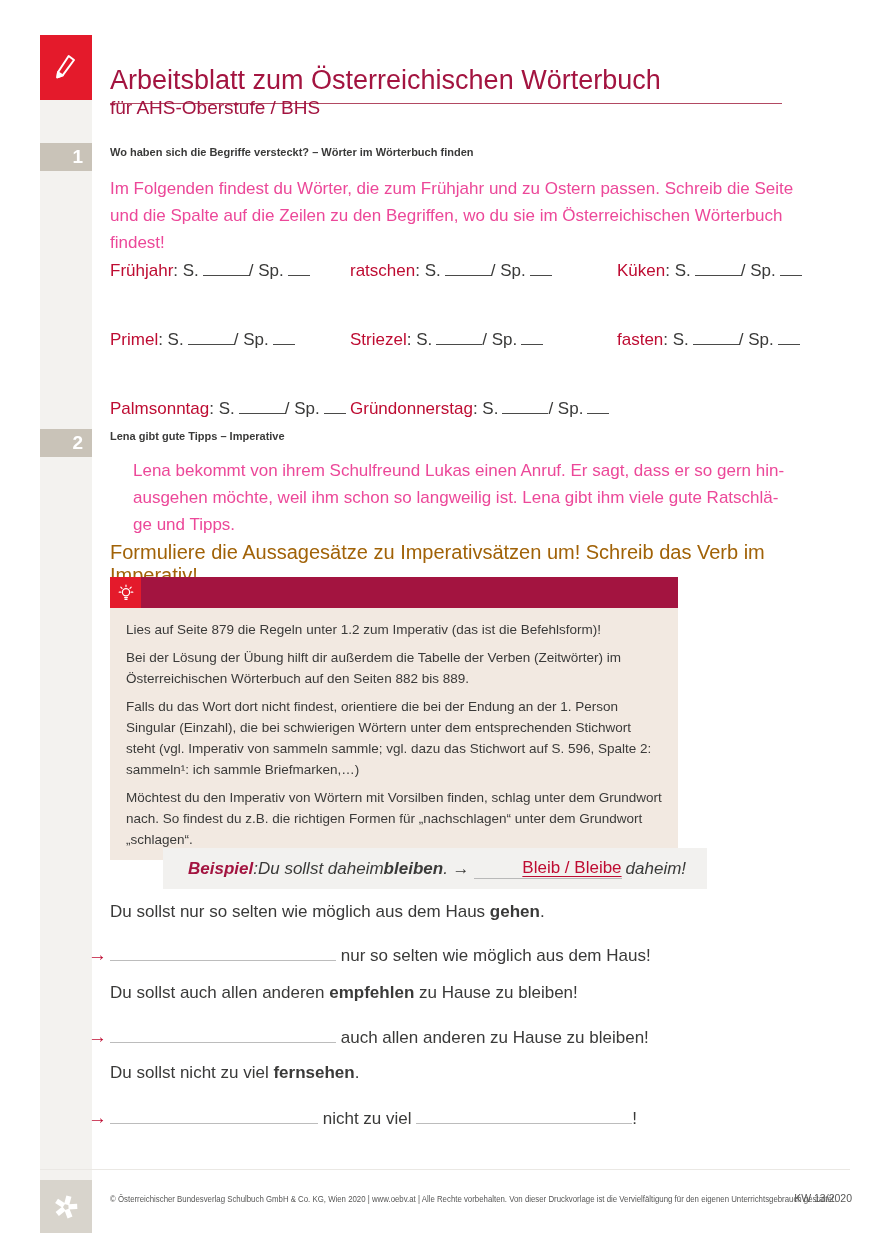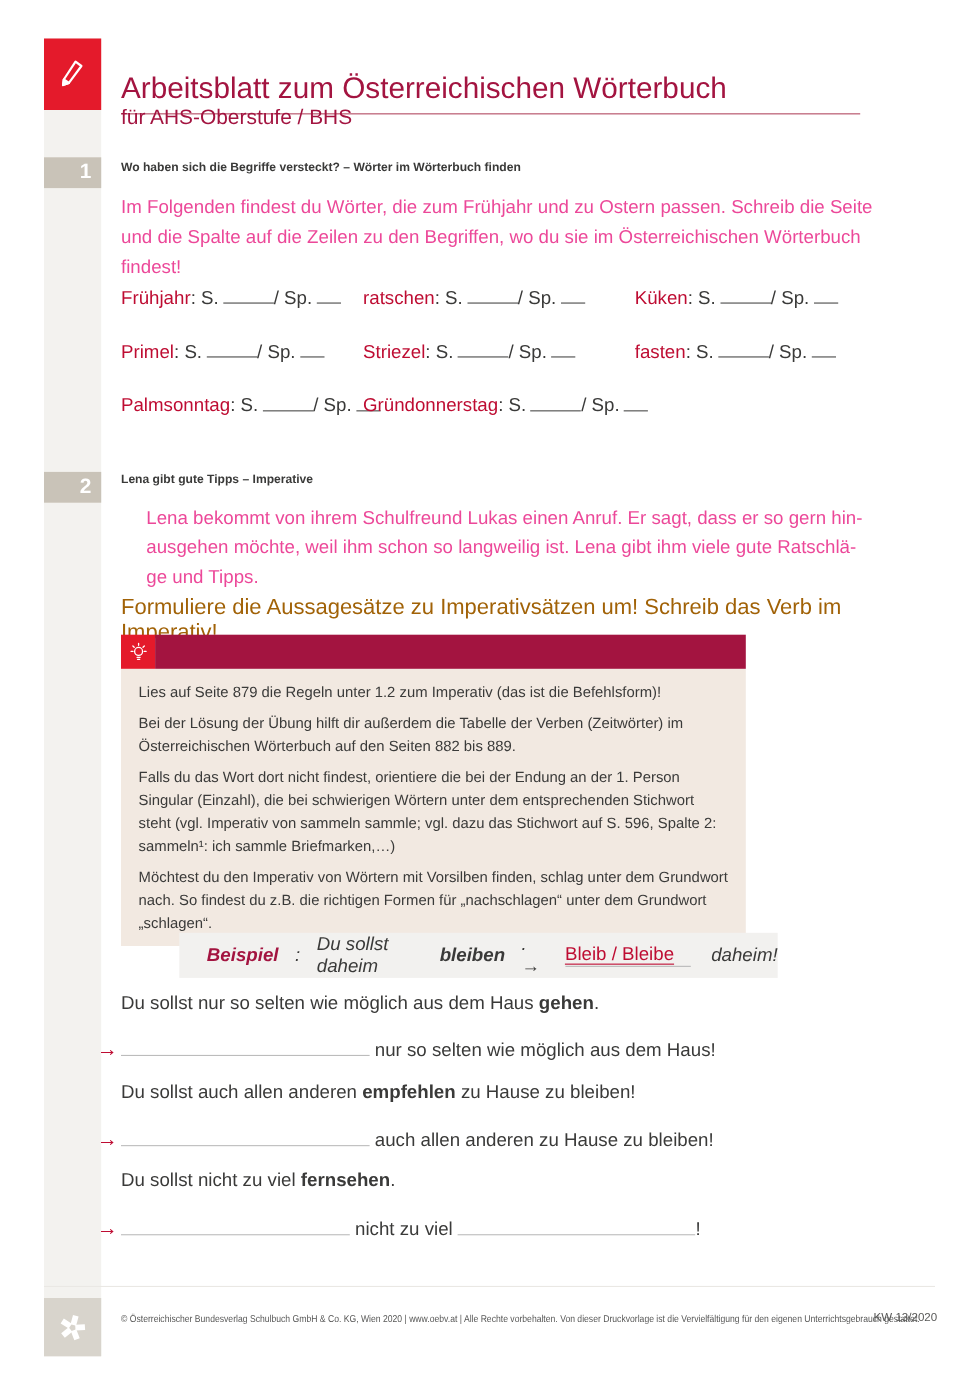--- a/index.html
+++ b/index.html
@@ -21,40 +21,40 @@
   .title-rule{position:absolute;left:110px;top:103px;width:672px;height:1px;background:#B24962;}
   .page-subtitle{position:absolute;left:110px;top:97px;font-size:19px;color:#A31440;}
   
   .sec-heading{position:absolute;left:110px;font-size:11px;font-weight:bold;color:#3A3A39;}
   .h1{top:146px;} .h2{top:430px;}
   .para{position:absolute;left:110px;width:690px;font-size:17px;line-height:27px;color:#ec4899;}
   .p1{top:175px;} .p2{top:457px;margin-left:23px;}
   .instruction{position:absolute;left:110px;top:541px;width:700px;font-size:20px;color:#a16207;}
   
   .word-grid{position:absolute;left:110px;top:261px;width:742px;display:grid;
-    grid-template-columns:220px 247px 1fr;grid-auto-rows:49px;font-size:17px;}
+    grid-template-columns:220px 247px 1fr;grid-auto-rows:49px;font-size:17px;gap:20px;}
   .word-cell{white-space:nowrap;}
   .word-cell .w{color:#BE0C32;}
   .blank{display:inline-block;border-bottom:1.5px solid #4a4a49;height:13px;}
   .b-page{width:46px;margin-left:4px;}
   .b-col{width:22px;margin-left:4px;}
   
   .tip-box{position:absolute;left:110px;top:577px;width:568px;}
   .tip-header{display:flex;height:31px;}
   .tip-icon-box{width:31px;height:31px;background:#E41A2B;display:flex;align-items:center;justify-content:center;flex:0 0 31px;}
   .tip-bar{flex:1;background:#A31440;}
   .tip-body{background:#F2E9E1;padding:11px 16px 10px 16px;}
   .tip-body p{margin:0 0 7px 0;font-size:13.5px;line-height:21px;color:#3A3A39;}
   .tip-body p:last-child{margin-bottom:0;}
   
   .example-box{position:absolute;left:163px;top:848px;width:544px;height:41px;background:#F2F1EF;
-    display:flex;align-items:center;padding-left:25px;box-sizing:border-box;font-size:17px;font-style:italic;gap:15px;}
+    display:flex;align-items:center;padding-left:25px;box-sizing:border-box;font-size:17px;font-style:italic;}
   .bsp-label{color:#A31440;font-weight:bold;}
   .bsp-bold{font-weight:bold;}
-  .bsp-answer{display:inline-block;width:148px;border-bottom:1.5px solid #b9b9b9;text-align:left;
+  .bsp-answer{display:inline-block;width:148px;border-bottom:1.5px solid #b9b9b9;text-align:right;
     margin:0 4px;font-style:normal;}
   .bsp-answer span{color:#BE0C32;text-decoration:underline;text-underline-offset:3px;font-style:normal;}
   
   .ex-sentence{position:absolute;left:110px;width:700px;font-size:17px;color:#3A3A39;}
   .ex-answer{position:absolute;left:88px;width:740px;font-size:17px;color:#3A3A39;white-space:nowrap;}
   .arrow{color:#BE0C32;font-size:19px;margin-right:3px;}
   .ans-blank{display:inline-block;border-bottom:1.5px solid #bcbcbc;height:14px;}
   .ab-1{width:226px;} .ab-2{width:226px;} .ab-3{width:208px;} .ab-4{width:216px;}
   .es-1{top:902px;} .ea-1{top:944px;} .es-2{top:983px;} .ea-2{top:1026px;} .es-3{top:1063px;} .ea-3{top:1107px;}
   

